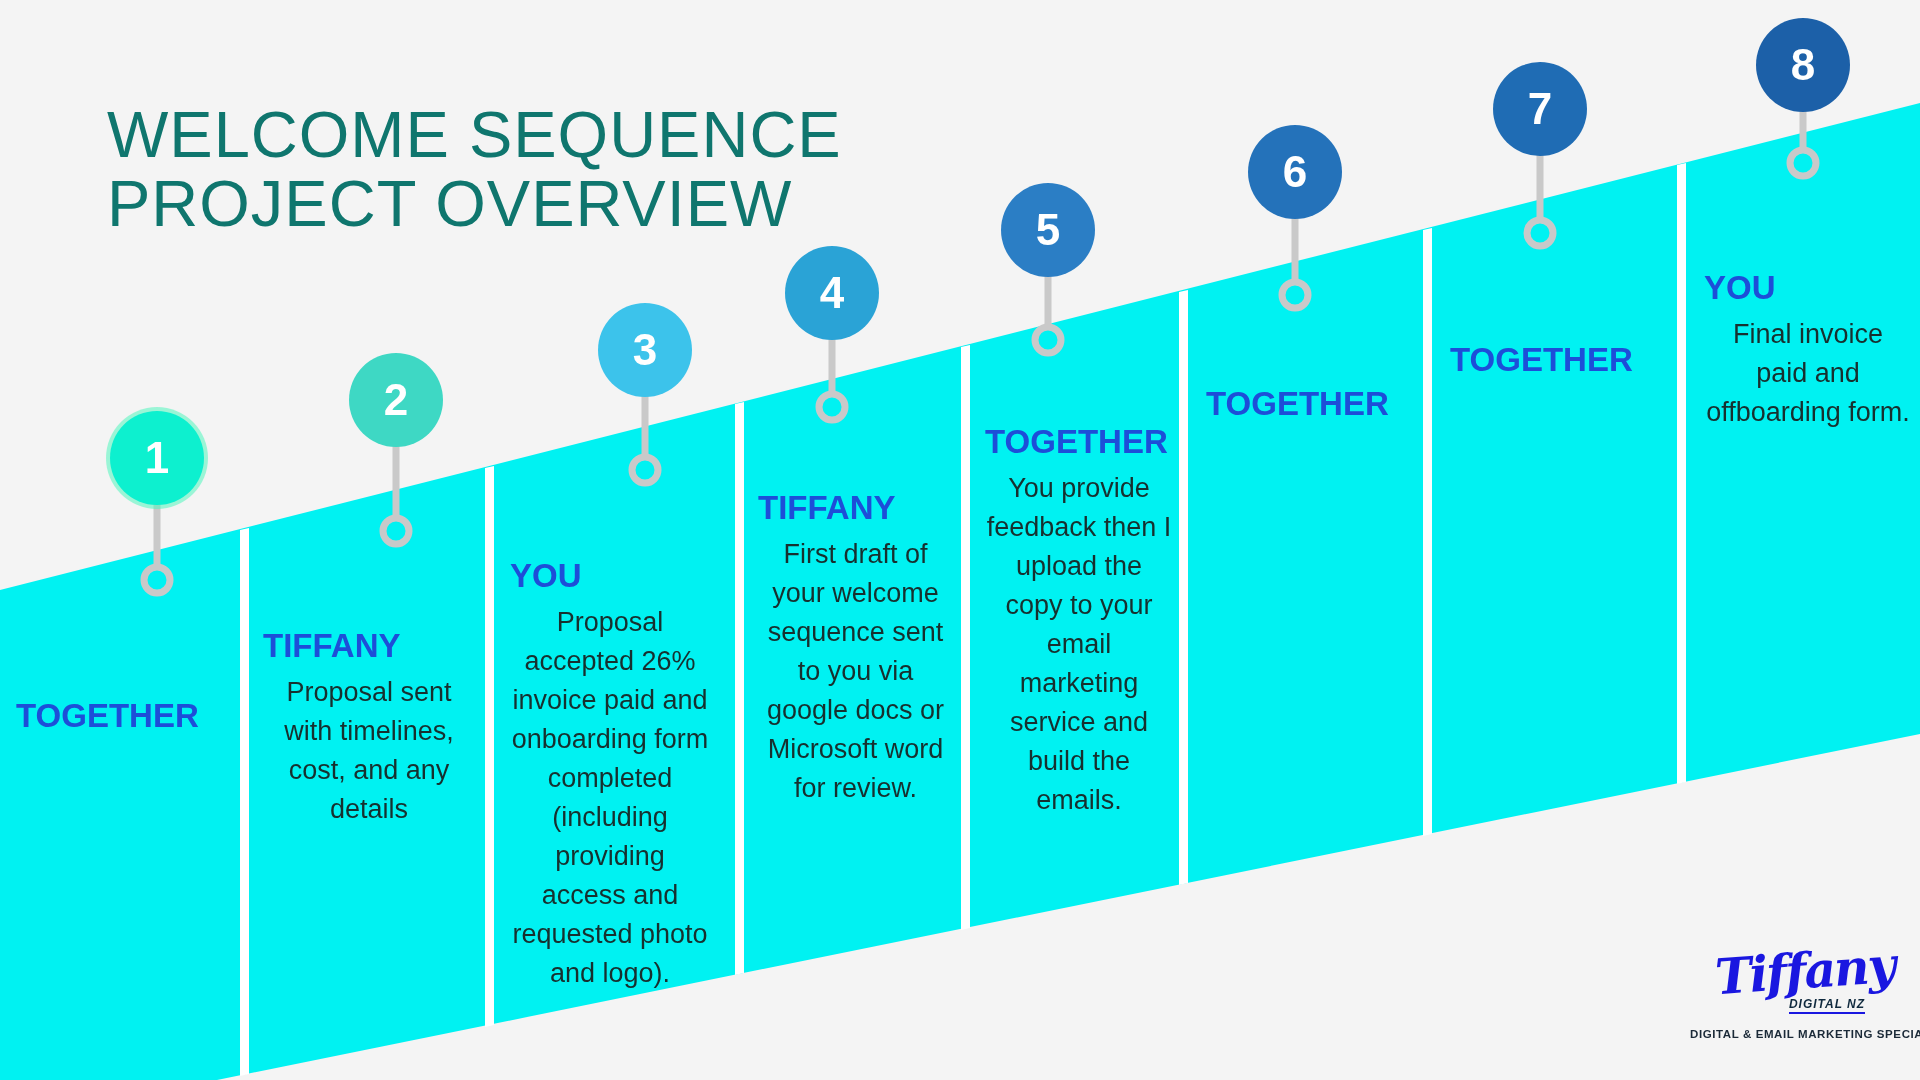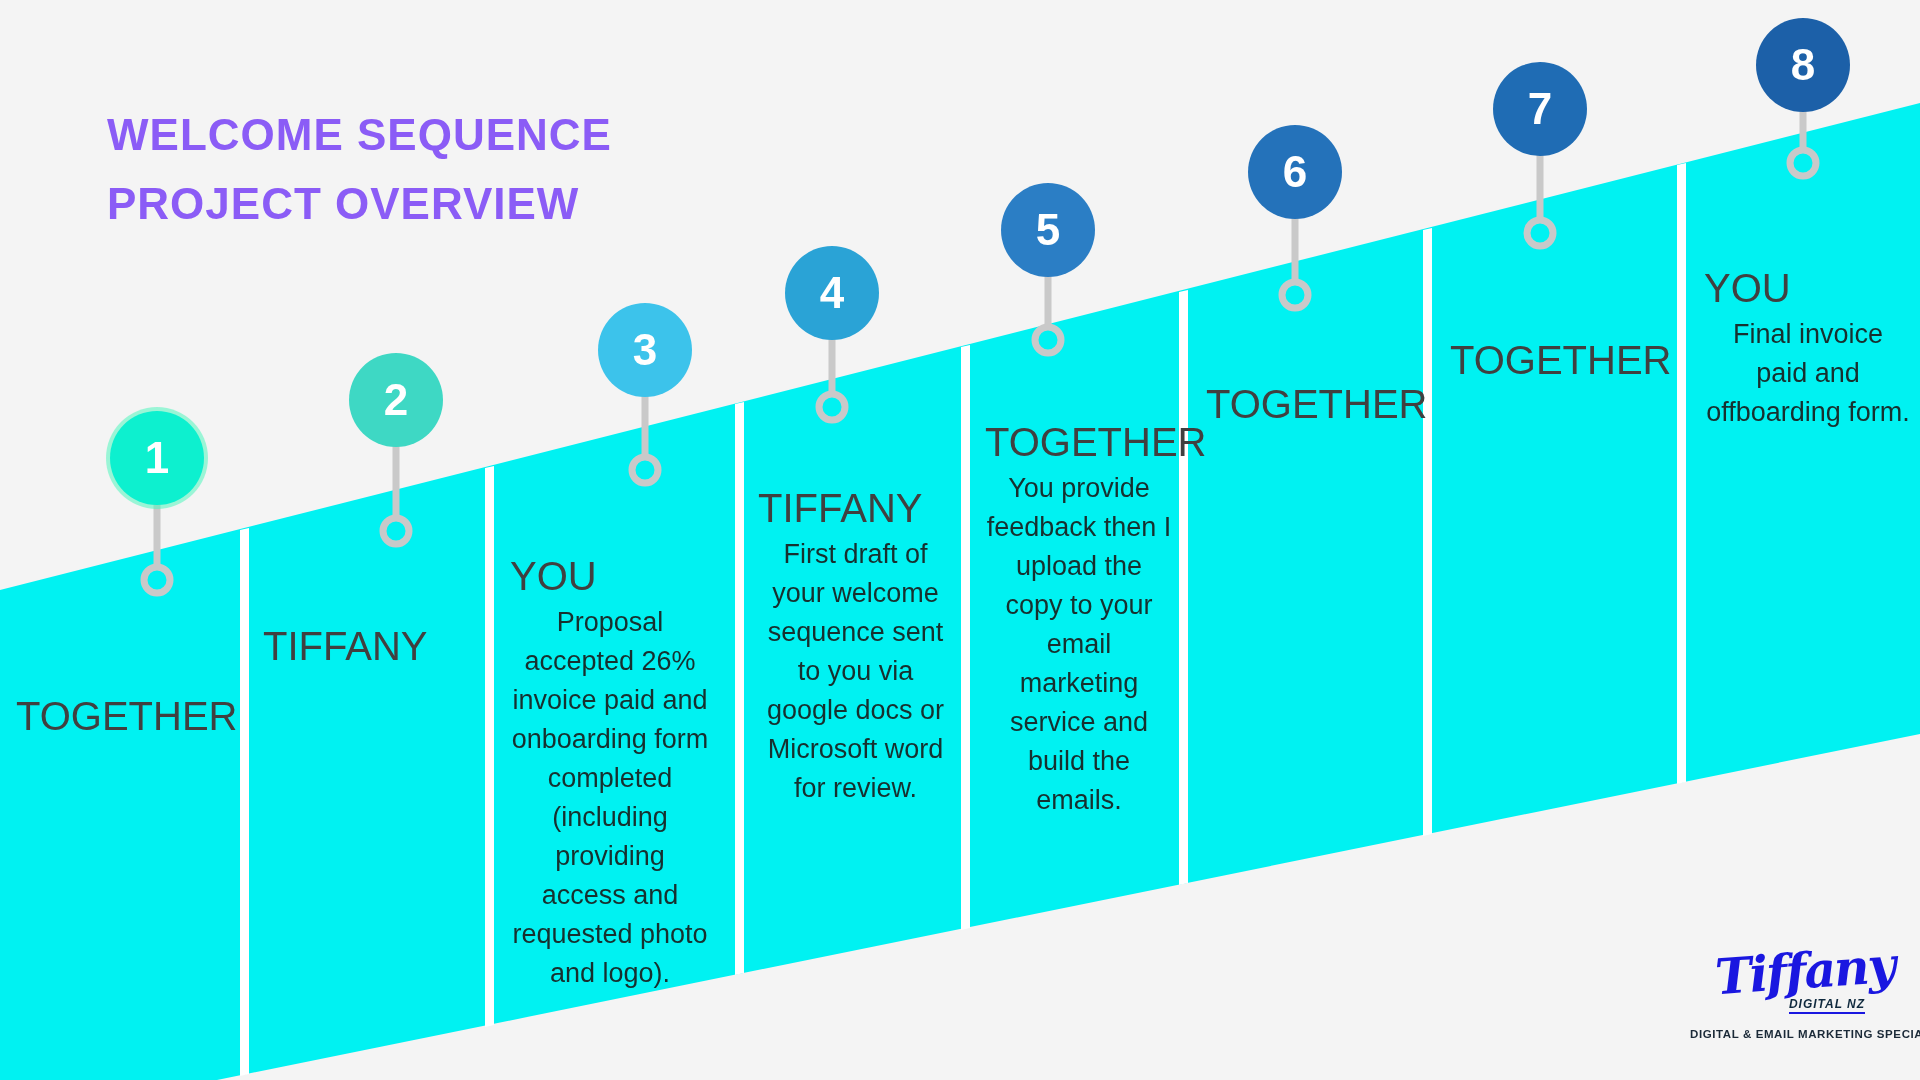--- a/index.html
+++ b/index.html
@@ -8,33 +8,33 @@
     background:#F4F4F4;
     font-family:"Liberation Sans",sans-serif;
   }
   #ramp-svg{position:absolute;left:0;top:0;width:1920px;height:1080px;}
   .divider{fill:#ffffff;}
   .stem{stroke:#C9C9C9;stroke-width:7;fill:none;}
   .ring{stroke:#C9C9C9;stroke-width:7;fill:none;}
 
   .page-title{
     position:absolute;left:107px;top:100px;
-    font-size:44px;line-height:69px;font-weight:700;
-    letter-spacing:1px;color:#8b5cf6;
+    font-size:65px;line-height:69px;font-weight:400;
+    letter-spacing:1px;color:#0f766e;
   }
 
   .step-circle{
     position:absolute;width:94px;height:94px;border-radius:50%;
     display:flex;align-items:center;justify-content:center;
     color:#ffffff;font-size:44px;font-weight:700;
   }
   .step-circle.first{box-shadow:0 0 0 4px rgba(80,245,190,.55);}
 
   .step-text{position:absolute;color:#1c1c1c;}
-  .step-label{font-size:40px;font-weight:400;line-height:36px;margin:0 0 9px 0;color:#404040;}
+  .step-label{font-size:33px;font-weight:700;line-height:36px;margin:0 0 9px 0;color:#1d4ed8;}
   .step-desc{font-size:27px;line-height:39px;margin:0;color:#17302f;text-align:center;}
 
   
   .c1{left:110px;top:411px;} .t1{left:16px;top:698px;width:205px;}
   .c2{left:349px;top:353px;} .t2{left:263px;top:628px;width:212px;}
   .c3{left:598px;top:303px;} .t3{left:510px;top:558px;width:200px;}
   .c4{left:785px;top:246px;} .t4{left:758px;top:490px;width:195px;}
   .c5{left:1001px;top:183px;} .t5{left:985px;top:424px;width:188px;}
   .c6{left:1248px;top:125px;} .t6{left:1206px;top:386px;width:205px;}
   .c7{left:1493px;top:62px;}  .t7{left:1450px;top:342px;width:210px;}
@@ -119,20 +119,21 @@
     </div>
   <div class="step-circle c8" style="background-color: rgb(28, 96, 168);">
       <span>8</span>
     </div>
 
   <div class="step-text t1">
     <p class="step-label">TOGETHER</p>
   </div>
   <div class="step-text t2">
     <p class="step-label">TIFFANY</p>
+    <p class="step-desc">Proposal sent with timelines, cost, and any details</p>
   </div>
   <div class="step-text t3">
     <p class="step-label">YOU</p>
     <p class="step-desc">Proposal accepted 26% invoice paid and onboarding form completed (including providing access and requested photo and logo).</p>
   </div>
   <div class="step-text t4">
     <p class="step-label">TIFFANY</p>
     <p class="step-desc">First draft of your welcome sequence sent to you via google docs or Microsoft word for review.</p>
   </div>
   <div class="step-text t5">

